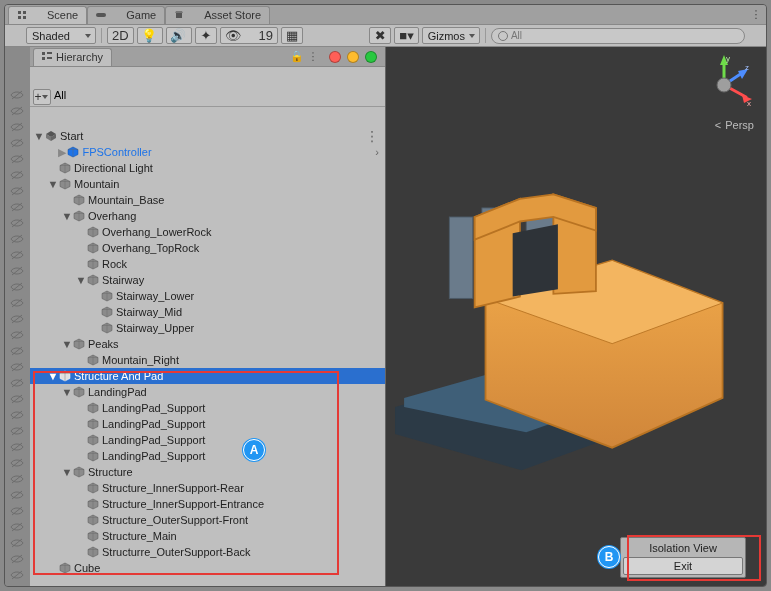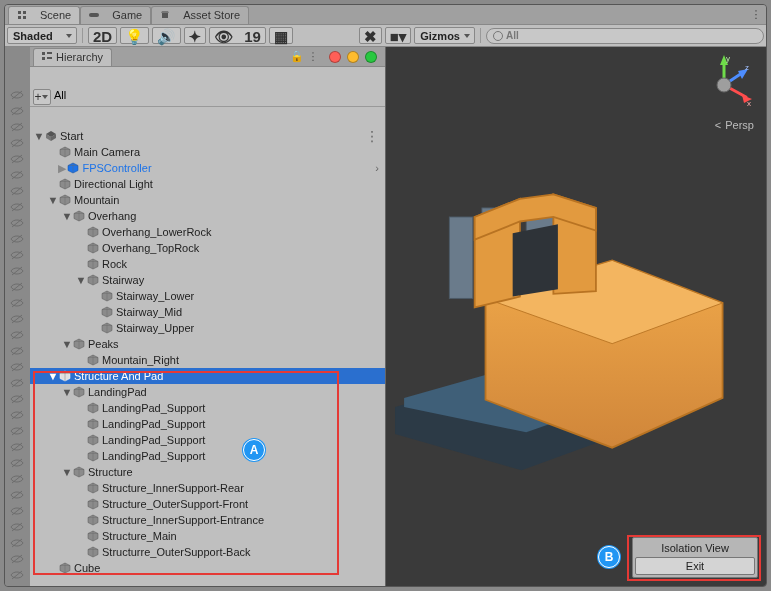--- a/index.html
+++ b/index.html
@@ -1,31 +1,31 @@
 <!DOCTYPE html>
 <html><head>
 <meta charset="utf-8">
 <style>
   * { box-sizing: border-box; margin: 0; padding: 0; font-family: Arial, Helvetica, sans-serif; }
   body { background: #8a8a8a; width: 771px; height: 591px; overflow: hidden; position: relative; font-size: 11px; }
   .frame { position: absolute; top: 4px; left: 4px; right: 4px; bottom: 4px; border: 1px solid #555; border-radius: 4px; overflow: hidden; background:#8a8a8a; }
 
   
   .top-tabs { height: 20px; background: #a0a0a0; border-bottom: 1px solid #888; display: flex; align-items: center; gap:0; padding-left:3px; }
-  .top-tab { display:flex; align-items:center; gap:13px; height:18px; padding:0 8px; border:1px solid #888; border-bottom:none; border-radius:3px 3px 0 0; background:#acacac; color:#333; cursor:pointer; }
+  .top-tab { display:flex; align-items:center; gap:20px; height:18px; padding:0 8px; border:1px solid #888; border-bottom:none; border-radius:3px 3px 0 0; background:#acacac; color:#333; cursor:pointer; }
   .top-tab.active { background:#bfbfbf; }
   .top-tab svg, .top-tab .ico { width:10px; height:10px; }
   .top-tabs .spacer { flex:1; }
   .top-tabs .menu-dots { width:20px; text-align:center; color:#444; cursor:pointer; }
 
   
-  .toolbar { height:22px; background:#bfbfbf; border-bottom:1px solid #888; display:flex; align-items:center; padding:0 2px; gap:3px;font-weight:bold; }
+  .toolbar { height:22px; background:#bfbfbf; border-bottom:1px solid #888; display:flex; align-items:center; padding:0 21px; gap:3px; }
   .toolbar .dropdown { height:17px; border:1px solid #888; background:#c8c8c8; padding:0 14px 0 5px; border-radius:2px; display:flex; align-items:center; position:relative; min-width:70px; color:#222; }
   .toolbar .dropdown::after { content:""; position:absolute; right:4px; top:6px; border-left:3px solid transparent; border-right:3px solid transparent; border-top:4px solid #555; }
-  .toolbar .btn { height:17px; min-width:22px; border:1px solid #888; background:#c8c8c8; border-radius:2px; display:flex; justify-content:center; color:#333; font-size:15px; padding:0 4px; cursor:pointer; }
+  .toolbar .btn { height:17px; min-width:22px; border:1px solid #888; background:#c8c8c8; border-radius:2px; display:flex; align-items:center; justify-content:center; color:#333; font-size:13px; padding:0 4px; cursor:pointer; }
   .toolbar .sep { width:1px; height:15px; background:#999; margin:0 2px; }
   .toolbar .search { flex:1; min-width:40px; height:16px; border:1px solid #888; background:#c8c8c8; border-radius:8px; padding:0 6px; display:flex; align-items:center; color:#777; font-size:10px; }
   .toolbar .search::before { content:""; display:inline-block; width:8px;height:8px;border:1px solid #777;border-radius:50%; margin-right:3px; }
 
   
   .main-split { display:flex; height: calc(100% - 42px); }
   .hier-column { width: 25px; background:#8a8a8a; }
   .hierarchy-panel { width: 356px; background:#bfbfbf; border-right:1px solid #666; display:flex; flex-direction:column; position:relative;gap:20px; }
   .scene-view      { flex:1; background:#3a3a3a; position:relative; overflow:hidden; }
 
@@ -67,21 +67,21 @@
 
   
   .scene-view svg.world { position:absolute; inset:0; width:100%; height:100%; }
 
   
   .gizmo { position:absolute; top:8px; right:12px; width:60px; height:60px; }
   .persp { position:absolute; top:72px; right:12px; color:#bdbdbd; font-size:11px; display:flex; align-items:center; gap:4px; }
   .persp::before { content:"<"; color:#bdbdbd; }
 
   
-  .iso-panel { position:absolute; right:8px; bottom:8px; width:126px; background:#b6b6b6; border:1px solid #777; border-radius:2px; padding:2px; }
+  .iso-panel { position:absolute; right:20px; bottom:8px; width:126px; background:#b6b6b6; border:1px solid #777; border-radius:2px; padding:2px; }
   .iso-panel .title { text-align:center; font-size:11px; color:#222; padding:2px 0 3px; }
   .iso-panel .btn-exit { height:18px; border:1px solid #777; background:#d4d4d4; border-radius:2px; text-align:center; font-size:11px; line-height:16px; cursor:pointer; color:#222; }
 
   
   .ic-fill { fill:#8b8b8b; stroke:#555; stroke-width:.5; }
   .row.selected .ic-fill { fill:#e0e0e0; stroke:#fff; }
   .row.prefab .ic-fill { fill:#1d73e8; stroke:#0a4fab; }
 </style>
 </head>
 <body>
@@ -127,21 +127,21 @@
         <span>💡</span>
       </div>
     <div class="btn">
         <span>🔊</span>
       </div>
     <div class="btn">
         <span>✦</span>
       </div>
     <div class="btn">
       <span>👁</span>
-      <span style="margin-left:11px;">19</span>
+      <span style="margin-left:17px;">19</span>
     </div>
     <div class="btn">
         <span>▦</span>
       </div>
     <div style="flex:0 0 60px"></div>
     <div class="btn">
         <span>✖</span>
       </div>
     <div class="btn">
         <span>■▾</span>
@@ -189,30 +189,20 @@
             <span class="indent" style="width:4px"></span>
             <span class="arrow">▼</span>
             <svg class="icon-cube" viewBox="0 0 12 12">
               <polygon points="6,1 11,4 6,7 1,4" fill="#555"></polygon>
               <polygon points="1,4 6,7 6,11 1,8" fill="#777"></polygon>
               <polygon points="11,4 6,7 6,11 11,8" fill="#666"></polygon>
             </svg>
             <span class="row-label">Start</span>
             <span class="trail">⋮</span>
           </div>
-          <div class="row">
-            <span class="indent" style="width:18px"></span>
-            <span class="arrow none">▸</span>
-            <svg class="icon-cube" viewBox="0 0 12 12">
-              <polygon class="ic-fill" points="6,1 11,3.5 11,8.5 6,11 1,8.5 1,3.5"></polygon>
-              <line x1="6" y1="1" x2="6" y2="11" stroke="#666" stroke-width=".4"></line>
-              <line x1="1" y1="3.5" x2="11" y2="3.5" stroke="#666" stroke-width=".4"></line>
-            </svg>
-            <span class="row-label">Main Camera</span>
-          </div>
           <div class="row prefab">
             <span class="indent" style="width:18px"></span>
             <span class="arrow none">▸</span>
             <span style="color:#888;margin-right:0">▶</span>
             <svg class="icon-cube" viewBox="0 0 12 12">
               <polygon class="ic-fill" points="6,1 11,3.5 11,8.5 6,11 1,8.5 1,3.5"></polygon>
               <line x1="6" y1="1" x2="6" y2="11" stroke="#666" stroke-width=".4"></line>
               <line x1="1" y1="3.5" x2="11" y2="3.5" stroke="#666" stroke-width=".4"></line>
             </svg>
             <span class="row-label">FPSController</span>
@@ -230,20 +220,30 @@
           </div>
           <div class="row">
             <span class="indent" style="width:18px"></span>
             <span class="arrow">▼</span>
             <svg class="icon-cube" viewBox="0 0 12 12">
               <polygon class="ic-fill" points="6,1 11,3.5 11,8.5 6,11 1,8.5 1,3.5"></polygon>
               <line x1="6" y1="1" x2="6" y2="11" stroke="#666" stroke-width=".4"></line>
               <line x1="1" y1="3.5" x2="11" y2="3.5" stroke="#666" stroke-width=".4"></line>
             </svg>
             <span class="row-label">Mountain</span>
+          </div>
+          <div class="row">
+            <span class="indent" style="width:32px"></span>
+            <span class="arrow none">▸</span>
+            <svg class="icon-cube" viewBox="0 0 12 12">
+              <polygon class="ic-fill" points="6,1 11,3.5 11,8.5 6,11 1,8.5 1,3.5"></polygon>
+              <line x1="6" y1="1" x2="6" y2="11" stroke="#666" stroke-width=".4"></line>
+              <line x1="1" y1="3.5" x2="11" y2="3.5" stroke="#666" stroke-width=".4"></line>
+            </svg>
+            <span class="row-label">Mountain_Base</span>
           </div>
           <div class="row">
             <span class="indent" style="width:32px"></span>
             <span class="arrow">▼</span>
             <svg class="icon-cube" viewBox="0 0 12 12">
               <polygon class="ic-fill" points="6,1 11,3.5 11,8.5 6,11 1,8.5 1,3.5"></polygon>
               <line x1="6" y1="1" x2="6" y2="11" stroke="#666" stroke-width=".4"></line>
               <line x1="1" y1="3.5" x2="11" y2="3.5" stroke="#666" stroke-width=".4"></line>
             </svg>
             <span class="row-label">Overhang</span>
@@ -419,31 +419,31 @@
             <span class="row-label">Structure_InnerSupport-Rear</span>
           </div>
           <div class="row">
             <span class="indent" style="width:46px"></span>
             <span class="arrow none">▸</span>
             <svg class="icon-cube" viewBox="0 0 12 12">
               <polygon class="ic-fill" points="6,1 11,3.5 11,8.5 6,11 1,8.5 1,3.5"></polygon>
               <line x1="6" y1="1" x2="6" y2="11" stroke="#666" stroke-width=".4"></line>
               <line x1="1" y1="3.5" x2="11" y2="3.5" stroke="#666" stroke-width=".4"></line>
             </svg>
+            <span class="row-label">Structure_InnerSupport-Entrance</span>
+          </div>
+          <div class="row">
+            <span class="indent" style="width:46px"></span>
+            <span class="arrow none">▸</span>
+            <svg class="icon-cube" viewBox="0 0 12 12">
+              <polygon class="ic-fill" points="6,1 11,3.5 11,8.5 6,11 1,8.5 1,3.5"></polygon>
+              <line x1="6" y1="1" x2="6" y2="11" stroke="#666" stroke-width=".4"></line>
+              <line x1="1" y1="3.5" x2="11" y2="3.5" stroke="#666" stroke-width=".4"></line>
+            </svg>
             <span class="row-label">Structure_OuterSupport-Front</span>
-          </div>
-          <div class="row">
-            <span class="indent" style="width:46px"></span>
-            <span class="arrow none">▸</span>
-            <svg class="icon-cube" viewBox="0 0 12 12">
-              <polygon class="ic-fill" points="6,1 11,3.5 11,8.5 6,11 1,8.5 1,3.5"></polygon>
-              <line x1="6" y1="1" x2="6" y2="11" stroke="#666" stroke-width=".4"></line>
-              <line x1="1" y1="3.5" x2="11" y2="3.5" stroke="#666" stroke-width=".4"></line>
-            </svg>
-            <span class="row-label">Structure_InnerSupport-Entrance</span>
           </div>
           <div class="row">
             <span class="indent" style="width:46px"></span>
             <span class="arrow none">▸</span>
             <svg class="icon-cube" viewBox="0 0 12 12">
               <polygon class="ic-fill" points="6,1 11,3.5 11,8.5 6,11 1,8.5 1,3.5"></polygon>
               <line x1="6" y1="1" x2="6" y2="11" stroke="#666" stroke-width=".4"></line>
               <line x1="1" y1="3.5" x2="11" y2="3.5" stroke="#666" stroke-width=".4"></line>
             </svg>
             <span class="row-label">Structure_Main</span>

